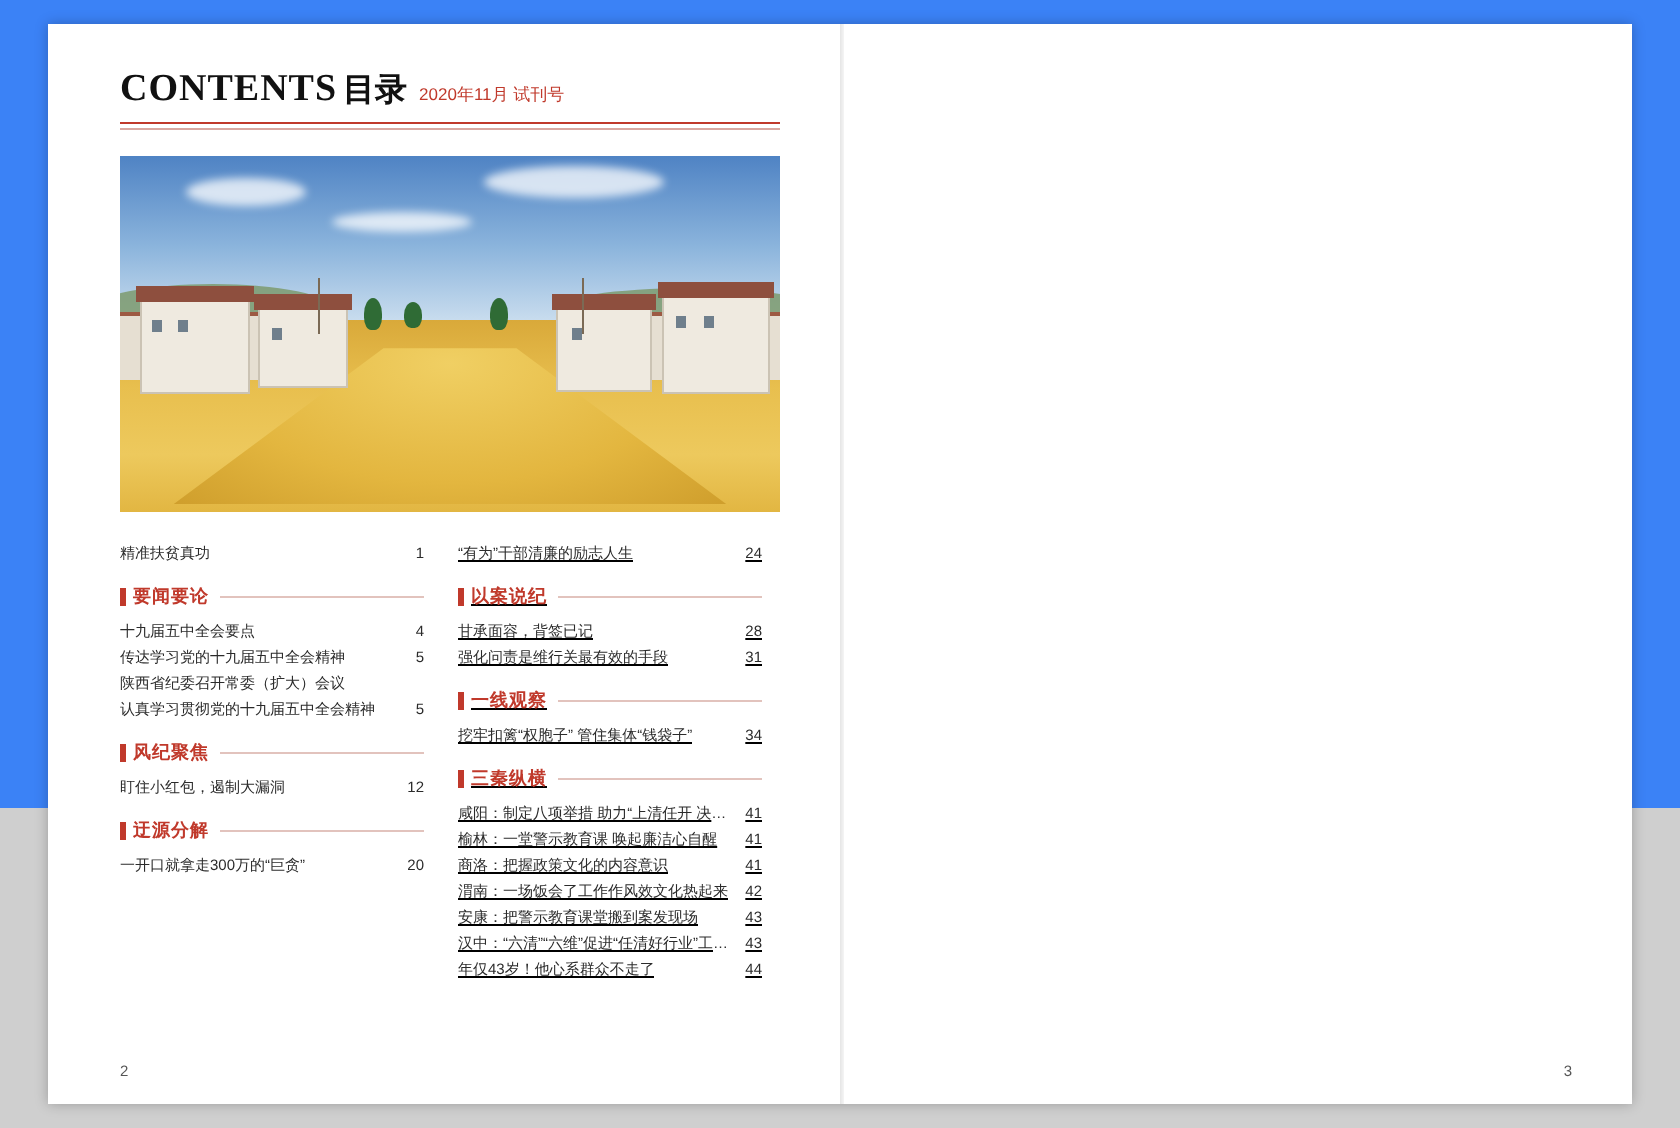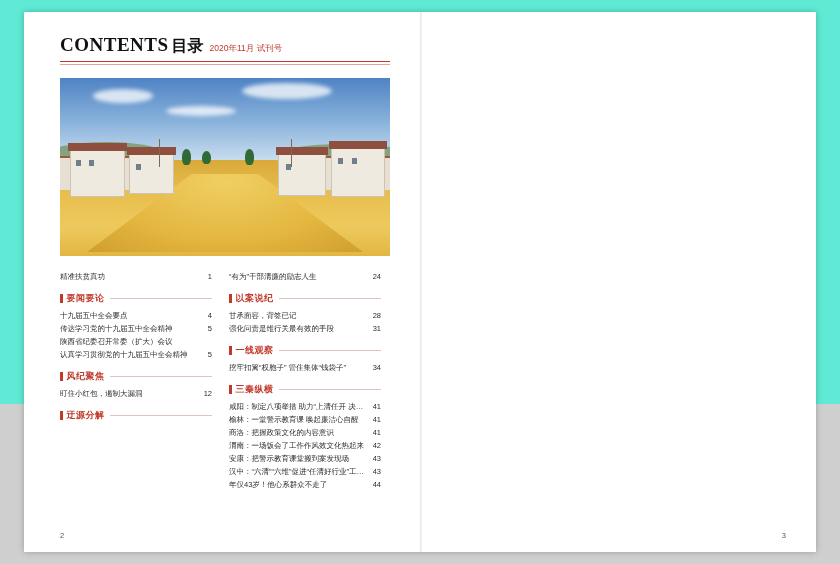--- a/index.html
+++ b/index.html
@@ -1,17 +1,17 @@
 <!DOCTYPE html>
 <html><head>
 <meta charset="utf-8">
 <style>
   html,body{margin:0;padding:0;background:#cfcfcf;}
   body{width:840px;height:564px;overflow:hidden;font-family:"Liberation Sans","DejaVu Sans",sans-serif;}
-  .page{position:relative;width:840px;height:404px;background:#5eead4;}
+  .page{position:relative;width:840px;height:404px;background:#3b82f6;}
   .spread{position:absolute;left:24px;top:12px;width:792px;height:540px;background:#ffffff;
           box-shadow:0 0 6px rgba(0,0,0,.25);}
   .gutter{position:absolute;left:50%;top:0;width:2px;height:540px;
           background:linear-gradient(to right,rgba(0,0,0,.10),rgba(0,0,0,.04));}
   .left{position:absolute;left:0;top:0;width:396px;height:540px;}
   .right{position:absolute;left:396px;top:0;width:396px;height:540px;}
 
   
   .hdr{position:absolute;left:36px;top:22px;width:330px;}
   .hdr-title{font-family:"Liberation Serif","DejaVu Serif",serif;font-size:19px;font-weight:bold;
@@ -35,21 +35,21 @@
   .hs .roof{position:absolute;left:-3px;right:-3px;top:-7px;height:8px;background:#8e4f3e;}
   .hs .win{position:absolute;width:5px;height:6px;background:#6f7f8c;top:10px;}
   .tree{position:absolute;width:9px;height:16px;background:#2f6b35;border-radius:50% 50% 40% 40%;}
   .pole{position:absolute;width:1px;background:#7b6a55;}
   .wall{position:absolute;background:#e6dfd2;border-top:2px solid #9d5a43;}
   .hill{position:absolute;background:#7d9a6d;border-radius:50% 50% 0 0;opacity:.85;}
 
   
   .col{position:absolute;top:258px;width:152px;}
   .colA{left:36px;}
-  .colB{left:205px;}
+  .colB{left:205px;text-decoration:underline;}
   .sec{margin-bottom:9px;}
   .sec-hd{display:flex;align-items:center;margin-bottom:4px;}
   .sec-bar{width:2.5px;height:9px;background:#c0392b;margin-right:4px;}
   .sec-name{font-size:9px;font-weight:bold;color:#c0392b;letter-spacing:.5px;}
   .sec-line{flex:1;height:1px;background:#e2c3bd;margin-left:5px;}
   .ent{display:flex;align-items:baseline;font-size:7.5px;color:#2b2b2b;line-height:13px;}
   .ent .t{white-space:nowrap;overflow:hidden;text-overflow:ellipsis;}
   .ent .d{flex:1;border-bottom:1px dotted transparent;margin:0 3px;}
   .ent .p{color:#2b2b2b;font-size:7.5px;}
 
@@ -156,20 +156,25 @@
               <span class="d"></span>
               <span class="p">12</span>
             </div>
           </div>
           <div class="sec">
             <div class="sec-hd">
               <span class="sec-bar"></span>
               <span class="sec-name">迂源分解</span>
               <span class="sec-line"></span>
             </div>
+            <div class="ent">
+              <span class="t">一开口就拿走300万的“巨贪”</span>
+              <span class="d"></span>
+              <span class="p">20</span>
+            </div>
           </div>
         </div>
       <div class="col colB">
           <div class="sec">
             <div class="ent">
               <span class="t">“有为”干部清廉的励志人生</span>
               <span class="d"></span>
               <span class="p">24</span>
             </div>
           </div>

